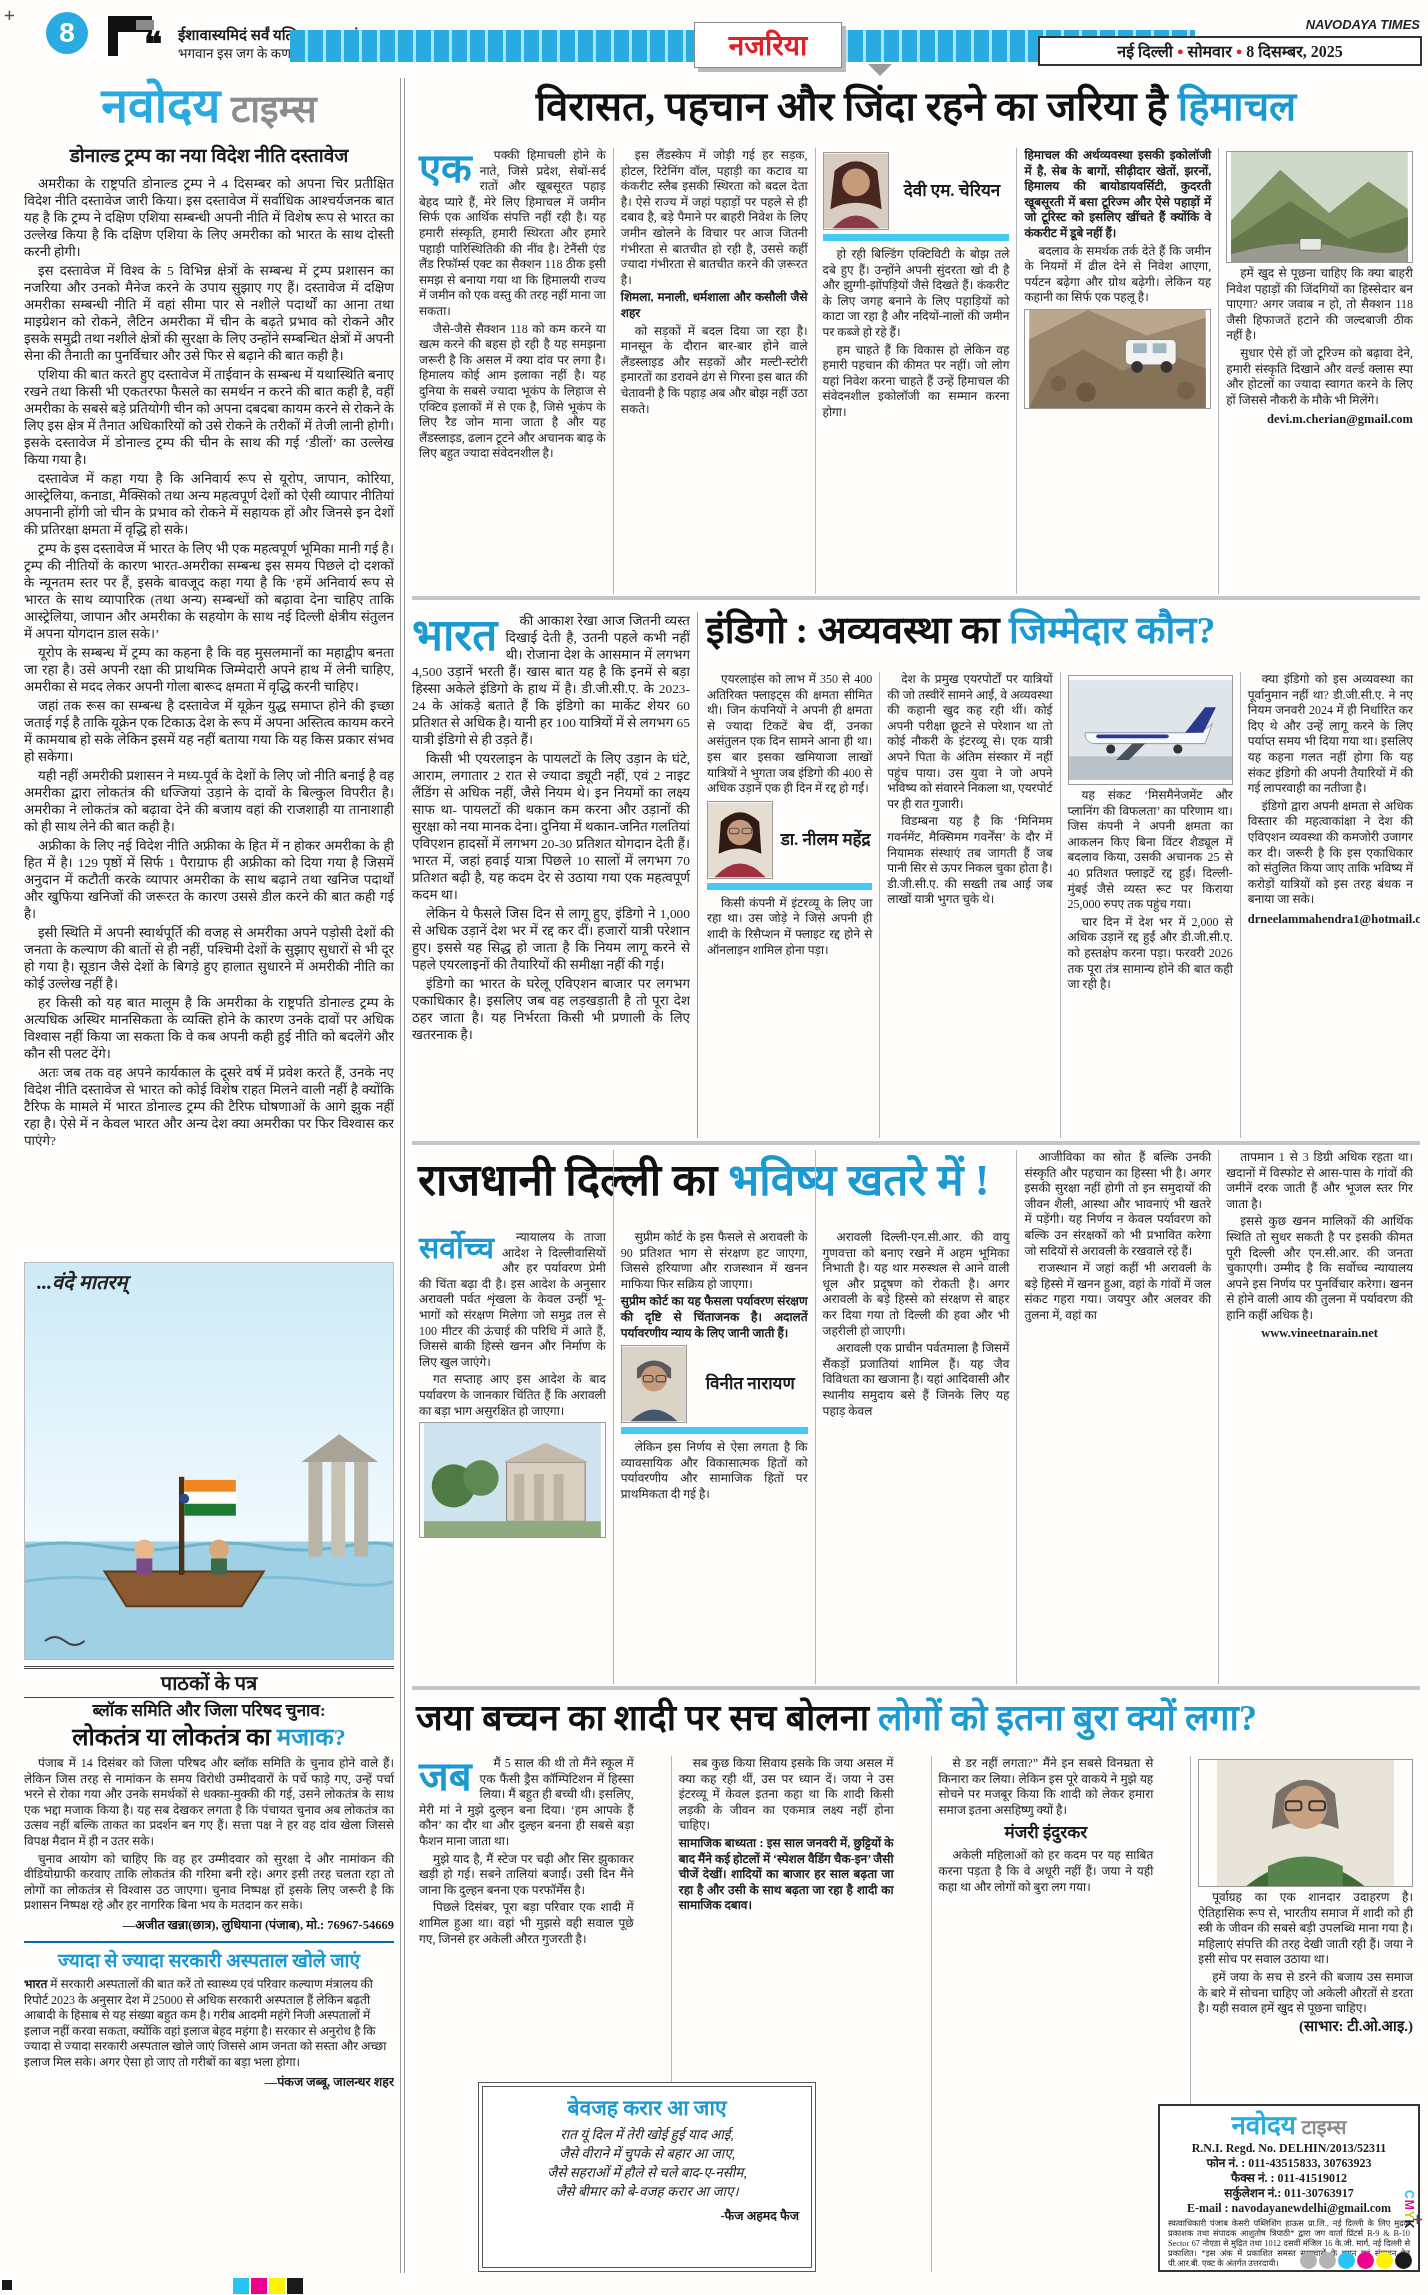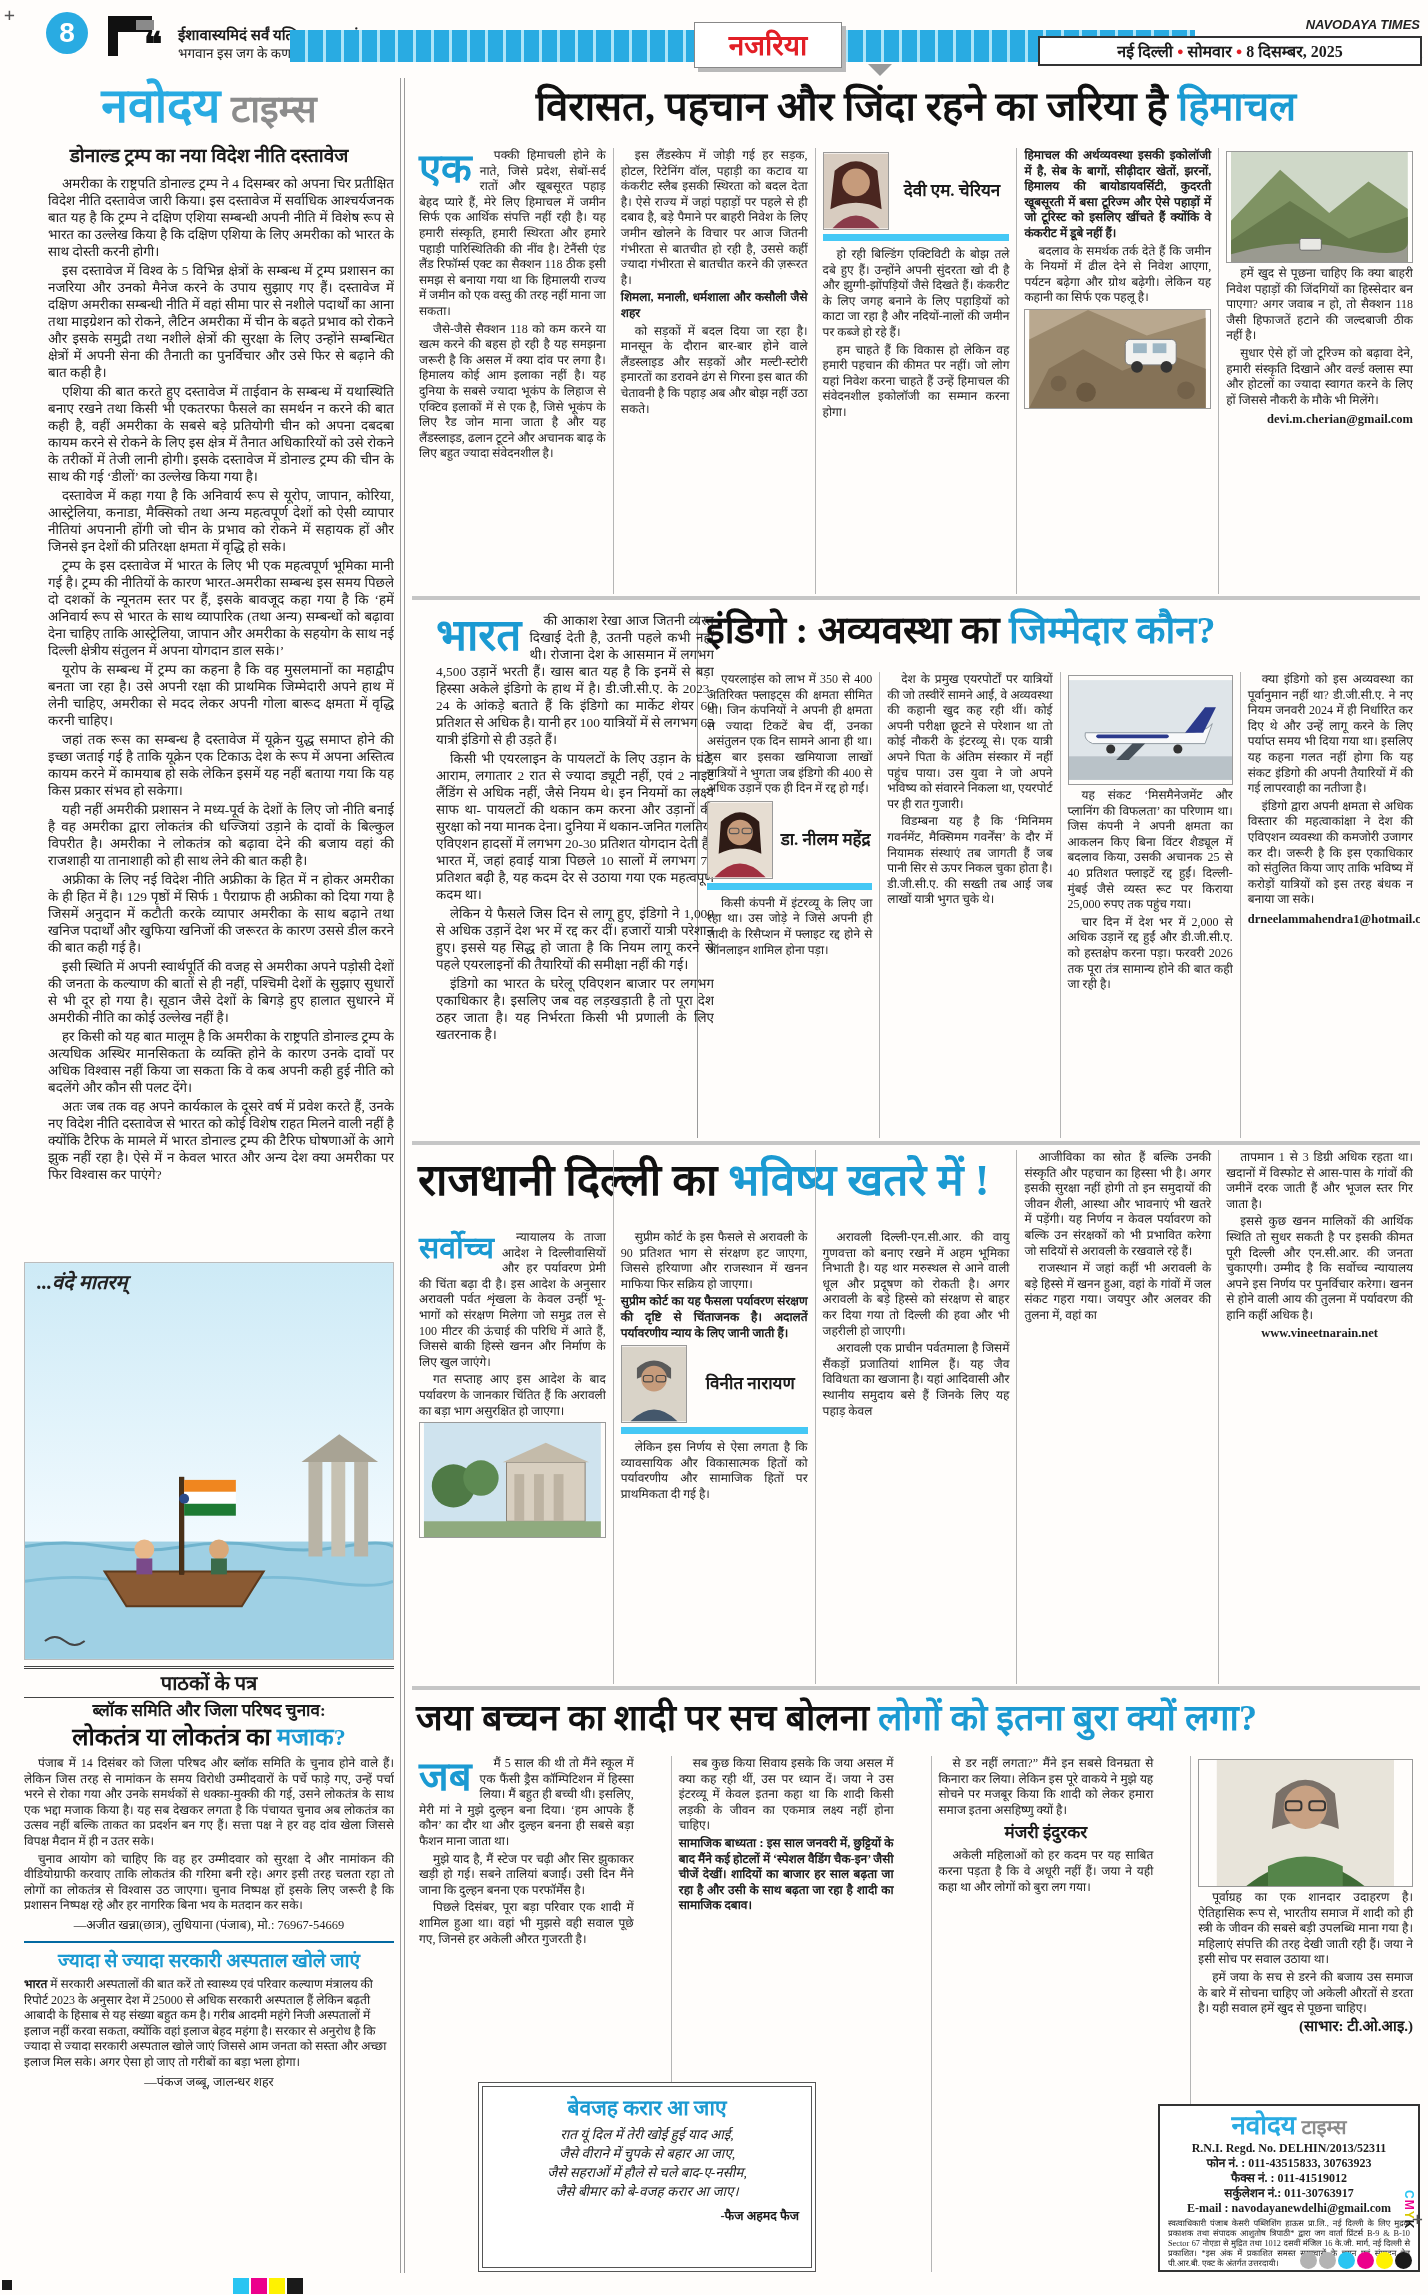--- a/index.html
+++ b/index.html
@@ -27,21 +27,21 @@
             font:italic bold 13px/14px "Liberation Sans",sans-serif;color:#222;}
   .datebox{position:absolute;left:1038px;top:36px;width:384px;height:30px;border:2px solid #333;
            background:#fff;text-align:center;font:bold 16px/27px "Liberation Serif",serif;}
   .reddot{color:#e21f26;font-size:11px;vertical-align:2px;padding:0 4px;}
   
   .vdiv{position:absolute;top:78px;height:2195px;width:1px;background:#9a9a9a;}
   .hbar{position:absolute;left:412px;width:1008px;height:4px;background:#c6c6c6;}
   
   .bp{margin:0 0 2px 0;text-indent:14px;text-align:justify;}
   .bp.bold{font-weight:bold;text-indent:0;}
-  .body13{font-size:13.4px;line-height:17px;margin-left:24px;}
+  .body13{font-size:13.4px;line-height:17px;}
   .body12{font-size:12px;line-height:15.6px;}
   .cols{display:flex;}
   .cols>div{flex:1;padding:0 7px;overflow:hidden;}
   .cols>div+div{border-left:1px solid #b5b5b5;}
   .lead{float:left;font:bold 40px/38px "Liberation Serif",serif;color:#1b9ad2;margin:2px 8px 0 0;}
   .hl-black{color:#111;}
   .hl-blue{color:#1b9ad2;}
   .email{font-weight:bold;text-align:right;font-size:12.5px;margin-top:4px;}
   
   .acard{margin:4px 0 6px 0;}
@@ -61,21 +61,21 @@
   .edbody{height:1012px;overflow:hidden;}
   .cartoon{position:absolute;left:24px;top:1262px;width:370px;height:398px;border:1px solid #bbb;overflow:hidden;}
   .cartoon svg{display:block;width:100%;height:100%;}
   .cartoon .cap{position:absolute;left:12px;top:8px;font:bold italic 20px/22px "Liberation Serif",serif;color:#222;}
   .lethdr{position:absolute;left:24px;top:1666px;width:370px;text-align:center;
           border-top:3px double #444;border-bottom:1px solid #444;
           font:bold 20px/28px "Liberation Serif",serif;}
   .letters{position:absolute;left:24px;top:1700px;width:370px;height:572px;overflow:hidden;}
   .l1kick{text-align:center;font:bold 17px/22px "Liberation Serif",serif;}
   .l1head{text-align:center;font:bold 24px/30px "Liberation Serif",serif;margin-bottom:4px;}
-  .sign{text-align:center;font-weight:normal;font-size:12.5px;margin:2px 0 8px 0;}
+  .sign{text-align:right;font-weight:bold;font-size:12.5px;margin:2px 0 8px 0;}
   .l2head{text-align:center;font:bold 19px/24px "Liberation Serif",serif;color:#1b9ad2;
           border-top:2px solid #0369a1;padding-top:6px;margin-top:6px;}
   .leadword-sm{font-weight:bold;}
   
   .himachal-head{position:absolute;left:412px;top:80px;width:1008px;text-align:center;
                  font:bold 40px/54px "Liberation Serif",serif;}
   .himachal-body{position:absolute;left:412px;top:148px;width:1008px;height:446px;}
   .arrowdn{position:absolute;left:868px;top:64px;width:0;height:0;
            border-left:12px solid transparent;border-right:12px solid transparent;border-top:12px solid #9a9a9a;}
   .bharat{position:absolute;left:412px;top:612px;width:278px;height:526px;overflow:hidden;}

